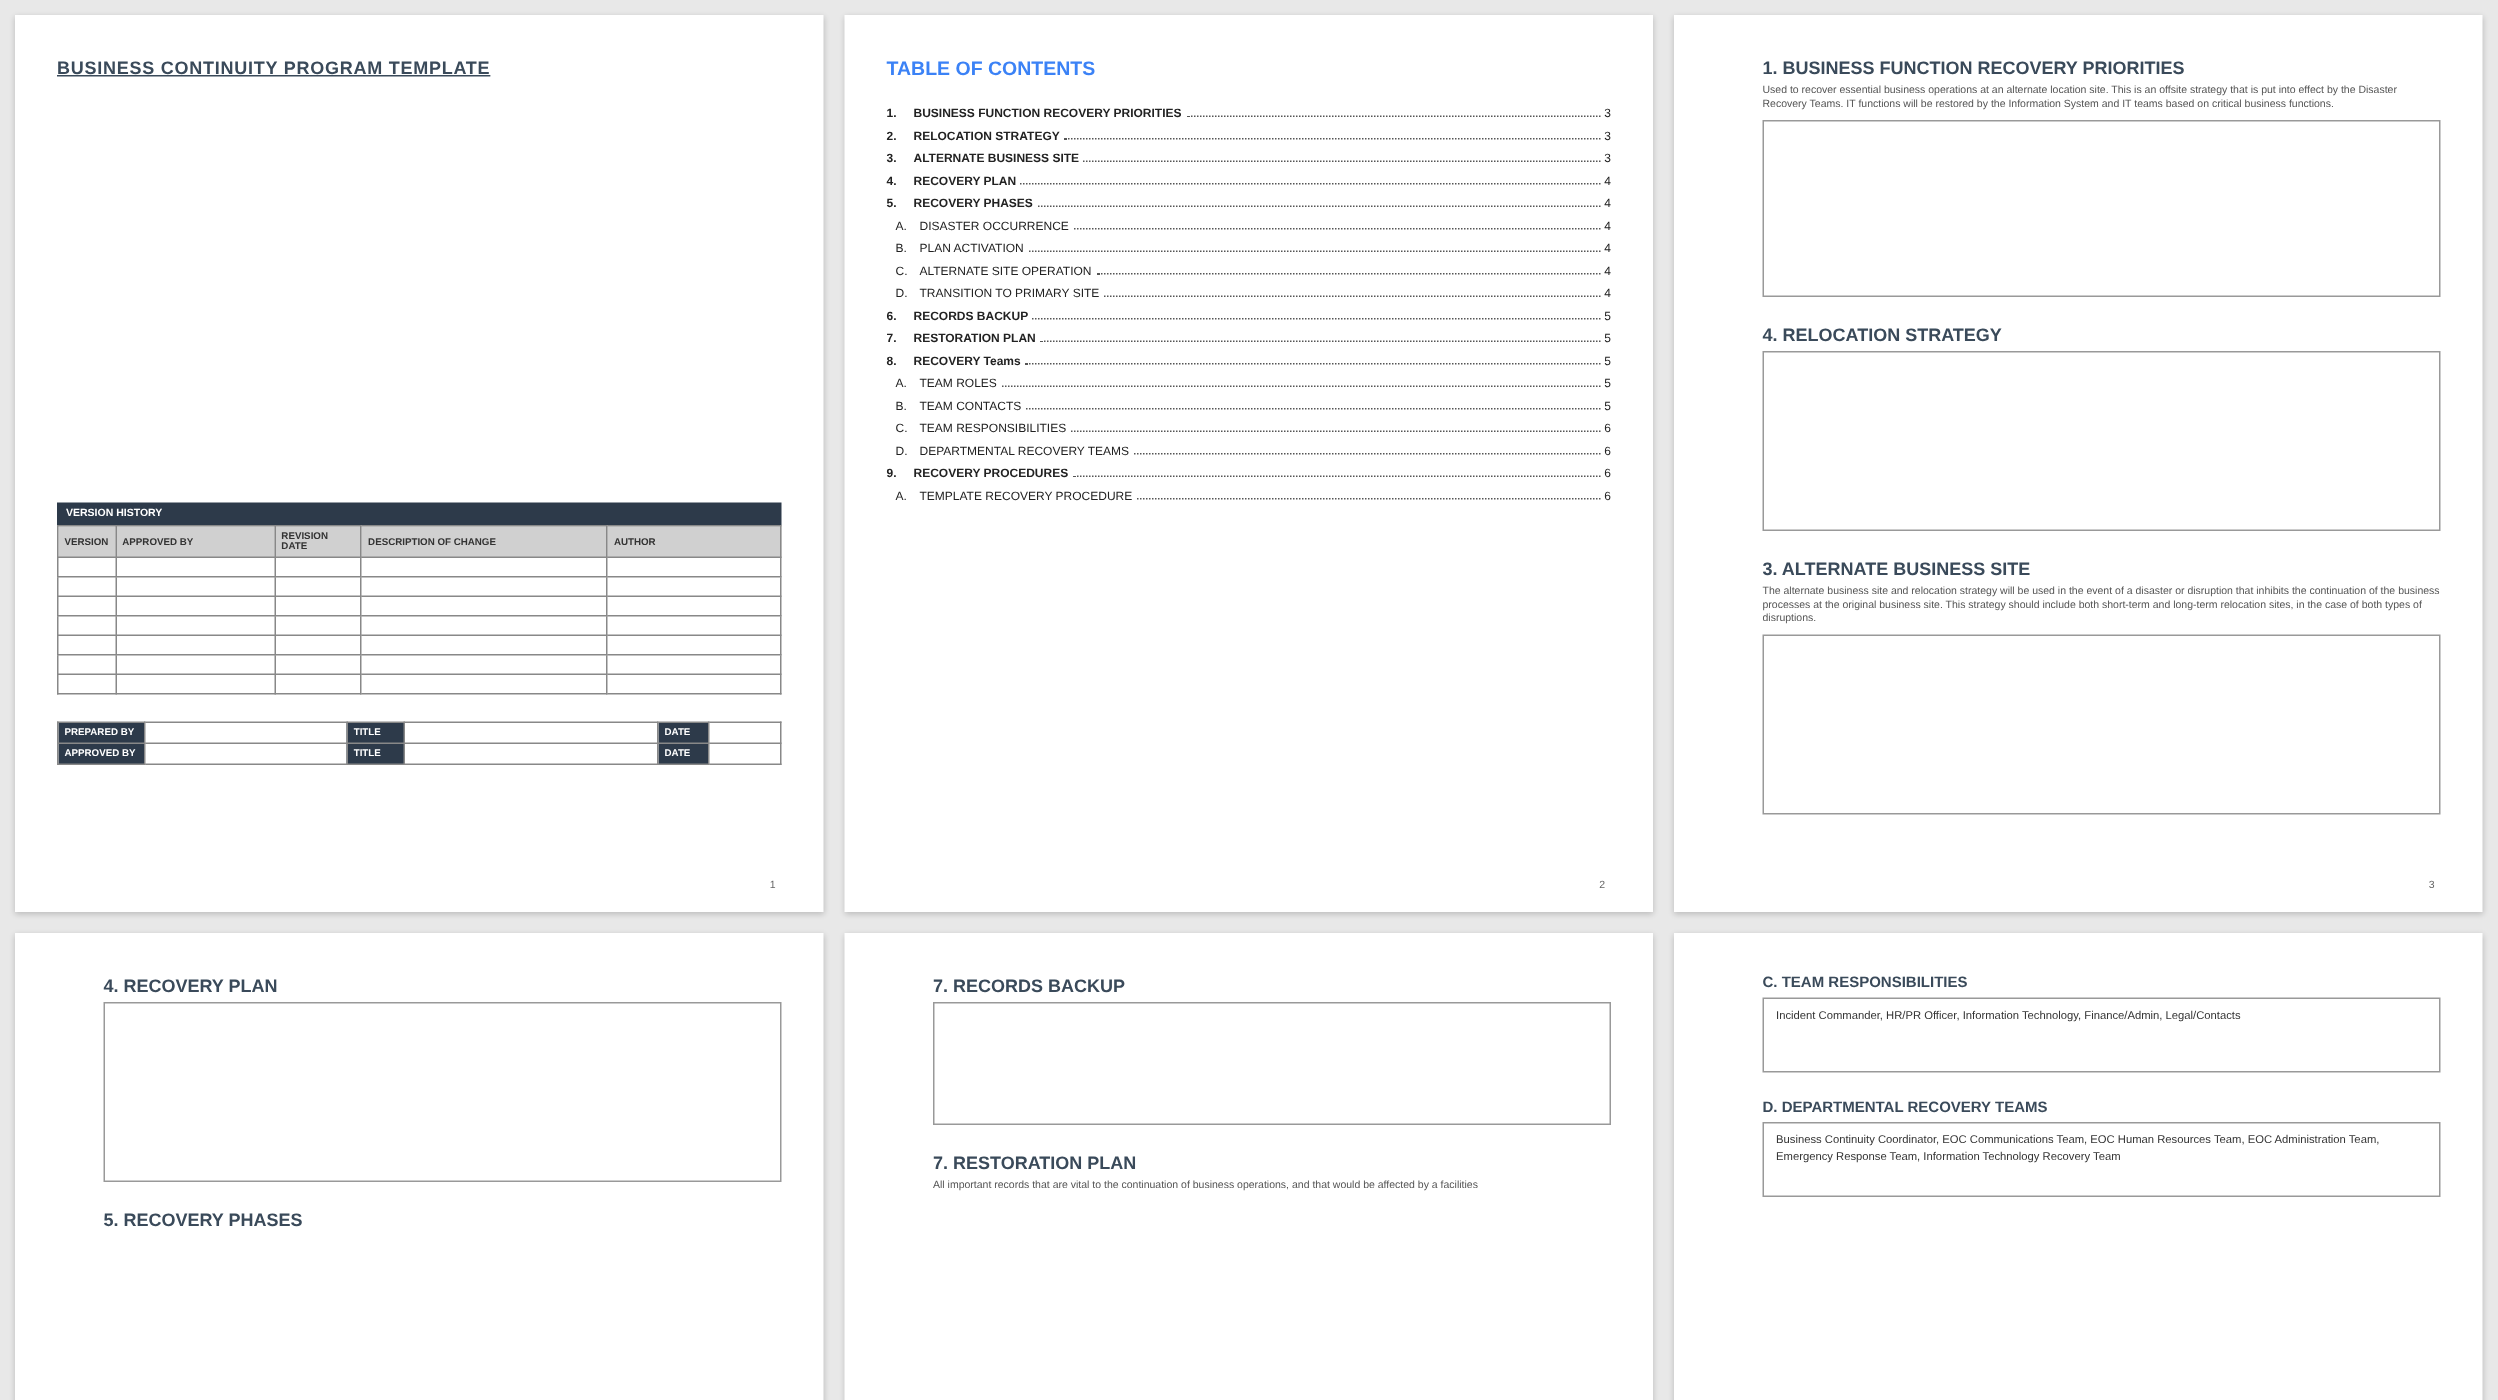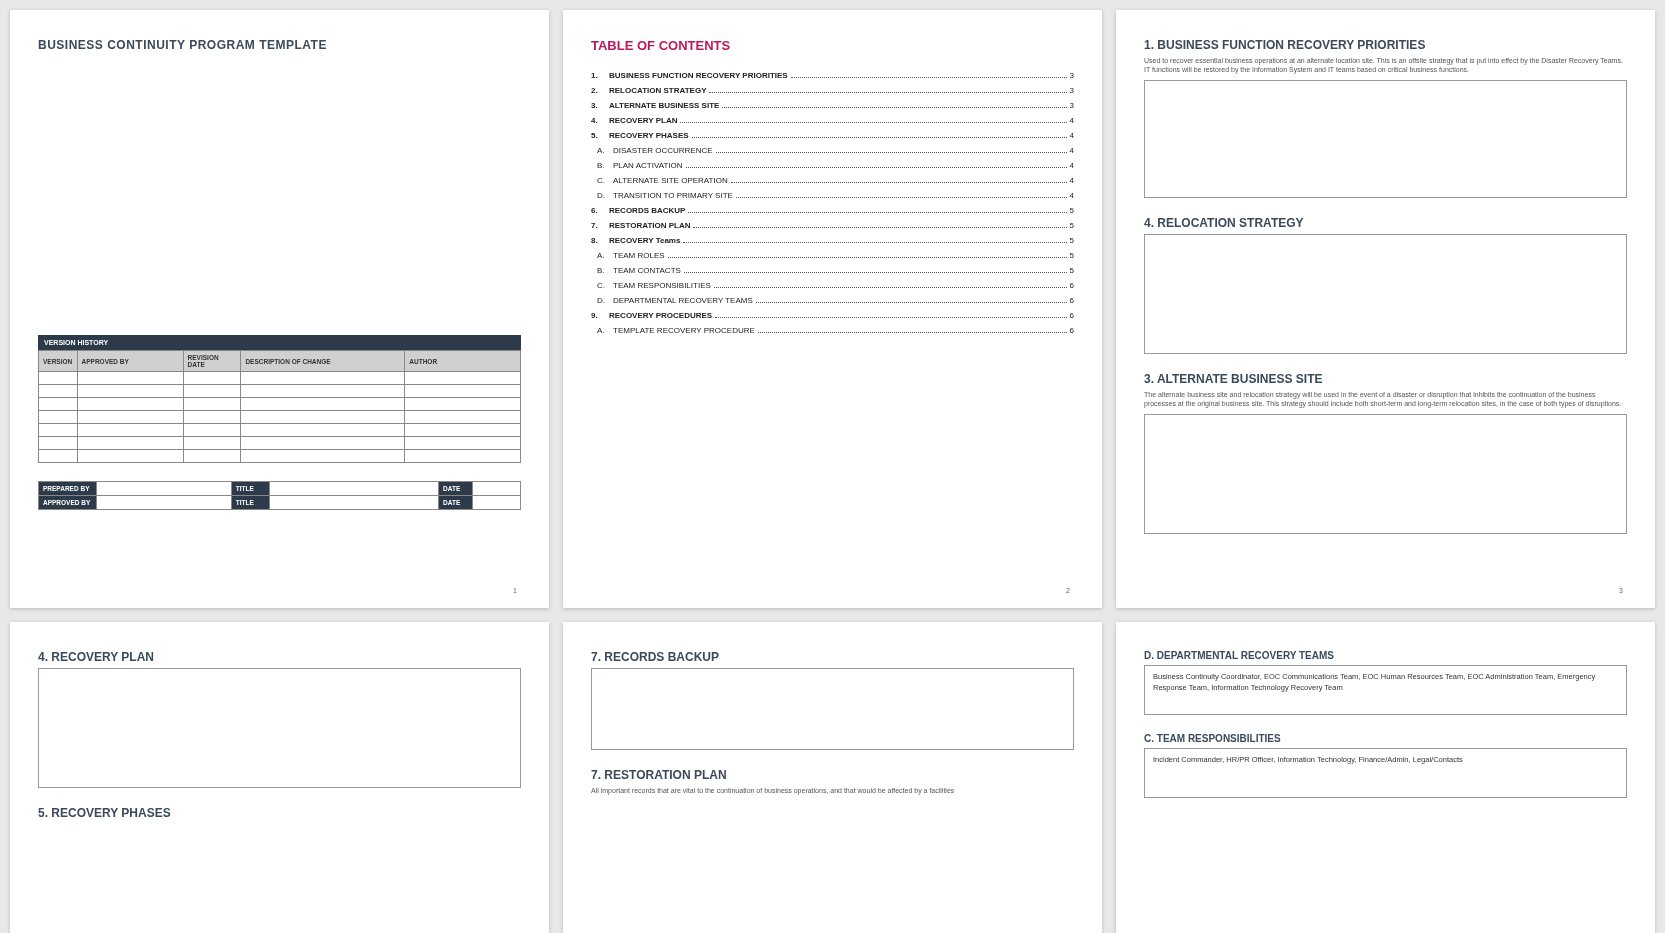--- a/index.html
+++ b/index.html
@@ -3,50 +3,50 @@
 <meta charset="utf-8">
 <style>
   * { margin:0; padding:0; box-sizing:border-box; }
   body { background:#e8e8e8; font-family:Arial,Helvetica,sans-serif; color:#333; padding:10px; }
   .grid { display:grid; grid-template-columns:repeat(3,1fr); gap:14px; max-width:1645px; margin:0 auto; }
   .page { background:#fff; box-shadow:0 1px 4px rgba(0,0,0,.2); padding:28px 28px 20px; position:relative; height:598px; overflow:hidden; }
   .page.lower { height:368px; }
   .pgnum { position:absolute; bottom:14px; right:32px; font-size:7px; color:#666; }
 
   
-  .eyebrow { font-size:12px; font-weight:700; color:#3a4a5a; letter-spacing:.5px; margin-bottom:56px; }
+  .eyebrow { font-size:12px; font-weight:700; color:#3a4a5a; letter-spacing:.5px; margin-bottom:56px;text-decoration:underline; }
   .maintitle { font-size:34px; font-weight:400; color:#3a4a5a; line-height:1.1; letter-spacing:.5px; }
   .vh-wrap { margin-top:190px; }
   .vh-title { background:#2d3a4a; color:#fff; font-size:7px; font-weight:700; padding:4px 6px; }
   table.vh { width:100%; border-collapse:collapse; }
   table.vh th { background:#d0d0d0; font-size:6.5px; font-weight:700; text-align:left; padding:3px 4px; border:1px solid #888; }
   table.vh td { border:1px solid #888; height:13px; font-size:7px; padding:2px 4px; }
   table.vh th:nth-child(1){width:8%} table.vh th:nth-child(2){width:22%}
   table.vh th:nth-child(3){width:12%} table.vh th:nth-child(4){width:34%}
   table.sig { width:100%; border-collapse:collapse; margin-top:18px; }
   table.sig td { border:1px solid #888; font-size:6.5px; height:14px; padding:3px 4px; }
   table.sig td.lbl { background:#2d3a4a; color:#fff; font-weight:700; }
   table.sig td.lbl:nth-child(1){width:12%}
   table.sig td:nth-child(2){width:28%}
   table.sig td.lbl:nth-child(3){width:8%}
   table.sig td:nth-child(4){width:35%}
   table.sig td.lbl:nth-child(5){width:7%}
 
   
-  .toc-title { font-size:13px; font-weight:700; color:#be185d; margin-bottom:18px; }
+  .toc-title { font-size:13px; font-weight:700; color:#3b82f6; margin-bottom:18px; }
   .toc-row { display:flex; align-items:baseline; font-size:8px; margin-bottom:6px; color:#222; }
   .toc-num { width:18px; flex-shrink:0; font-weight:700; }
   .toc-sub .toc-num { font-weight:400; padding-left:6px; width:22px; }
   .toc-label { font-weight:700; white-space:nowrap; }
   .toc-sub .toc-label { font-weight:400;text-align:center; }
   .toc-dots { flex:1; border-bottom:1px dotted #555; margin:0 3px 2px; min-width:10px; }
   .toc-pg { flex-shrink:0; }
 
   
-  .sec { margin-bottom:18px; }
+  .sec { margin-bottom:18px;margin-left:31px; }
   .sec-h { font-size:12px; font-weight:700; color:#3a4a5a; margin-bottom:4px; }
   .sec-h.sub { font-size:10px; }
   .sec-desc { font-size:7px; color:#555; line-height:1.3; margin-bottom:6px; }
   .box { border:1px solid #999; width:100%; }
   .box.h120 { height:118px; }
   .box.h110 { height:120px; }
   .box.h80 { height:82px; }
   .box.h50 { height:50px; }
   .box.filled { font-size:7.5px; color:#333; padding:6px 8px; line-height:1.4; }
 </style>
@@ -295,22 +295,22 @@
       <div class="box h80"></div>
     </div>
     <div class="sec">
       <div class="sec-h">7.  RESTORATION PLAN</div>
       <div class="sec-desc">All important records that are vital to the continuation of business operations, and that would be affected by a facilities</div>
     </div>
   </div>
 
   <div class="page lower">
     <div class="sec">
+      <div class="sec-h sub">C.  TEAM RESPONSIBILITIES</div>
+      <div class="box h50 filled">Incident Commander, HR/PR Officer, Information Technology, Finance/Admin, Legal/Contacts</div>
+    </div>
+    <div class="sec">
       <div class="sec-h sub">D.  DEPARTMENTAL RECOVERY TEAMS</div>
       <div class="box h50 filled">Business Continuity Coordinator, EOC Communications Team, EOC Human Resources Team, EOC Administration Team, Emergency Response Team, Information Technology Recovery Team</div>
     </div>
-    <div class="sec">
-      <div class="sec-h sub">C.  TEAM RESPONSIBILITIES</div>
-      <div class="box h50 filled">Incident Commander, HR/PR Officer, Information Technology, Finance/Admin, Legal/Contacts</div>
-    </div>
   </div>
 
 </div>
 
 </body></html>

